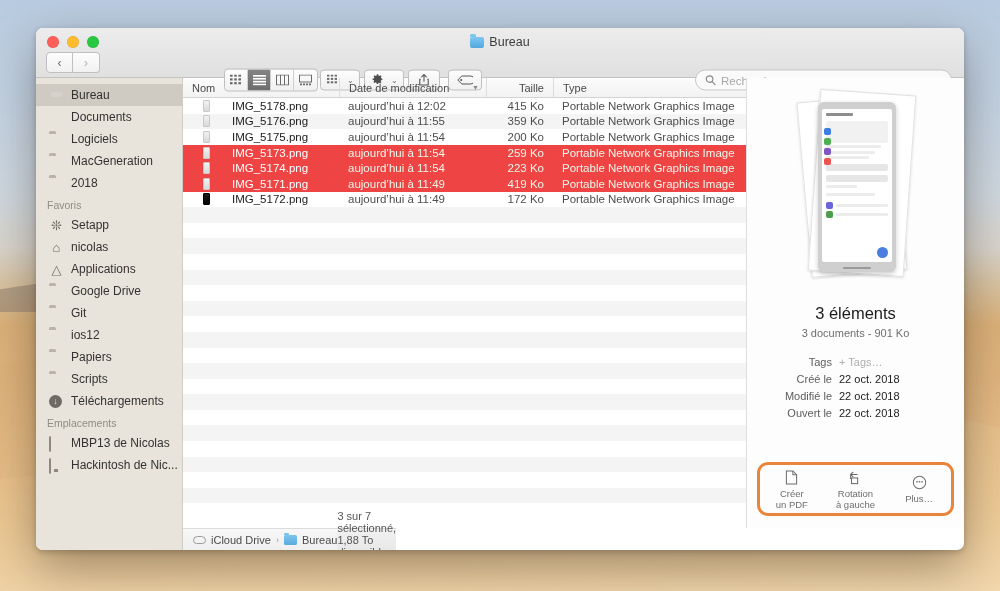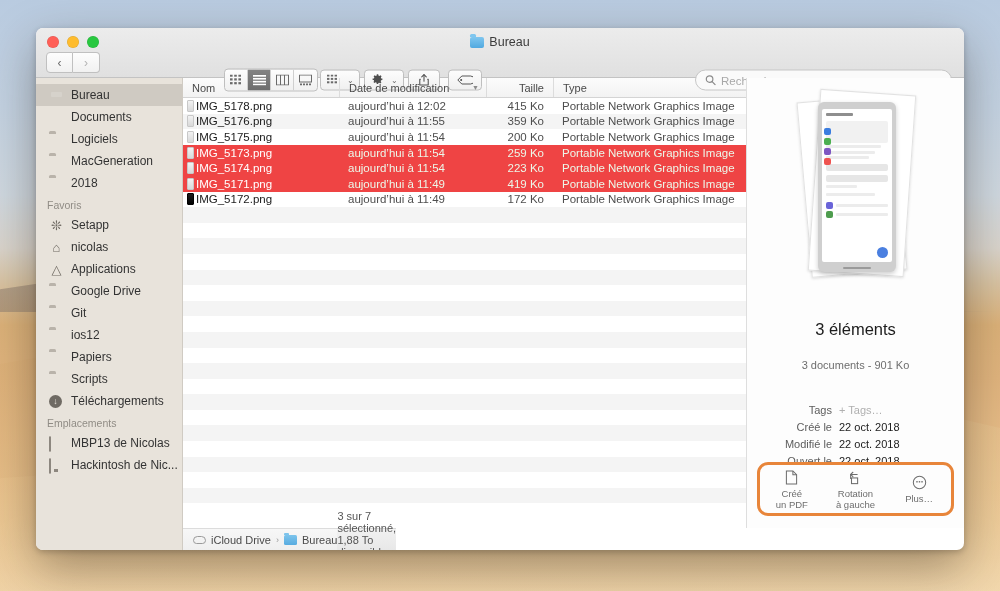--- a/index.html
+++ b/index.html
@@ -229,21 +229,21 @@
   .rows { flex: 1; overflow: hidden; }
   .row {
     height: 15.6px;
     display: flex; align-items: center;
     font-size: 11.5px; color: #1a1a1a;
     white-space: nowrap;
   }
   .row.alt { background: #f4f4f4; }
   .row.sel { background: #ef4444; color: #ffffff; }
   .cell { padding-left: 9px; overflow: hidden; }
-  .cell.name { width: 156px; flex: 0 0 156px; display:flex; align-items:center; gap:2px; padding-left:4px;}
+  .cell.name { width: 156px; flex: 0 0 156px; display:flex; align-items:center; gap:22px; padding-left:20px;}
   .cell.date { width: 147px; flex: 0 0 147px; color:#4e4e4e;}
   .cell.size { width: 67px; flex: 0 0 67px; text-align: right; padding-right: 9px; padding-left:0; color:#4e4e4e;}
   .cell.type { flex: 1; color:#4e4e4e; }
   .row.sel .cell.date, .row.sel .cell.size, .row.sel .cell.type { color:#ecf7e9; }
   .thumb {
     width: 7px; height: 12px; border-radius: 1px;
     background: linear-gradient(180deg,#f2f2f2,#d9d9d9);
     border: .5px solid #c8c8c8; flex: 0 0 7px;
   }
   .thumb.dark { background: linear-gradient(180deg,#1c1c1c,#000); border-color:#000; }
@@ -251,21 +251,20 @@
   
   .preview {
     width: 218px; flex: 0 0 218px;
     background: #fdfdfd;
     border-left: 1px solid #dedede;
     display: flex; flex-direction: column;
     align-items: center;
     padding-top: 10px;
     min-height: 0;
     position: relative;
-    gap: 16px;
   }
   .prev-thumb {
     width: 120px; height: 208px;
     position: relative;
     margin-bottom: 6px;
   }
   .sheet {
     position: absolute;
     background: #fff;
     border: 1px solid #e2e2e2;
@@ -723,21 +722,21 @@
 
       <div class="quick">
         <div class="qa">
           <span class="qa-ico">
             <svg width="13" height="15" viewBox="0 0 14 16">
               <path d="M1.5 1h7l4 4v10h-11z" fill="none" stroke="#6d6d6d" stroke-width="1.1"></path>
               <path d="M8.5 1v4h4" fill="none" stroke="#6d6d6d" stroke-width="1.1"></path>
             </svg>
           </span>
           <span class="qa-lbl">
-            <span>Créé</span><br>
+            <span>Créer</span><br>
             <span>un PDF</span>
           </span>
         </div>
         <div class="qa">
           <span class="qa-ico">
             <svg width="14" height="15" viewBox="0 0 16 16">
               <path d="M3 9V4.5h7.5" fill="none" stroke="#6d6d6d" stroke-width="1.2" stroke-linecap="round"></path>
               <path d="M3 4.5 5.6 2M3 4.5 5.6 7" fill="none" stroke="#6d6d6d" stroke-width="1.2" stroke-linecap="round"></path>
               <rect x="4" y="8.5" width="7" height="6.5" fill="none" stroke="#6d6d6d" stroke-width="1.2"></rect>
             </svg>

